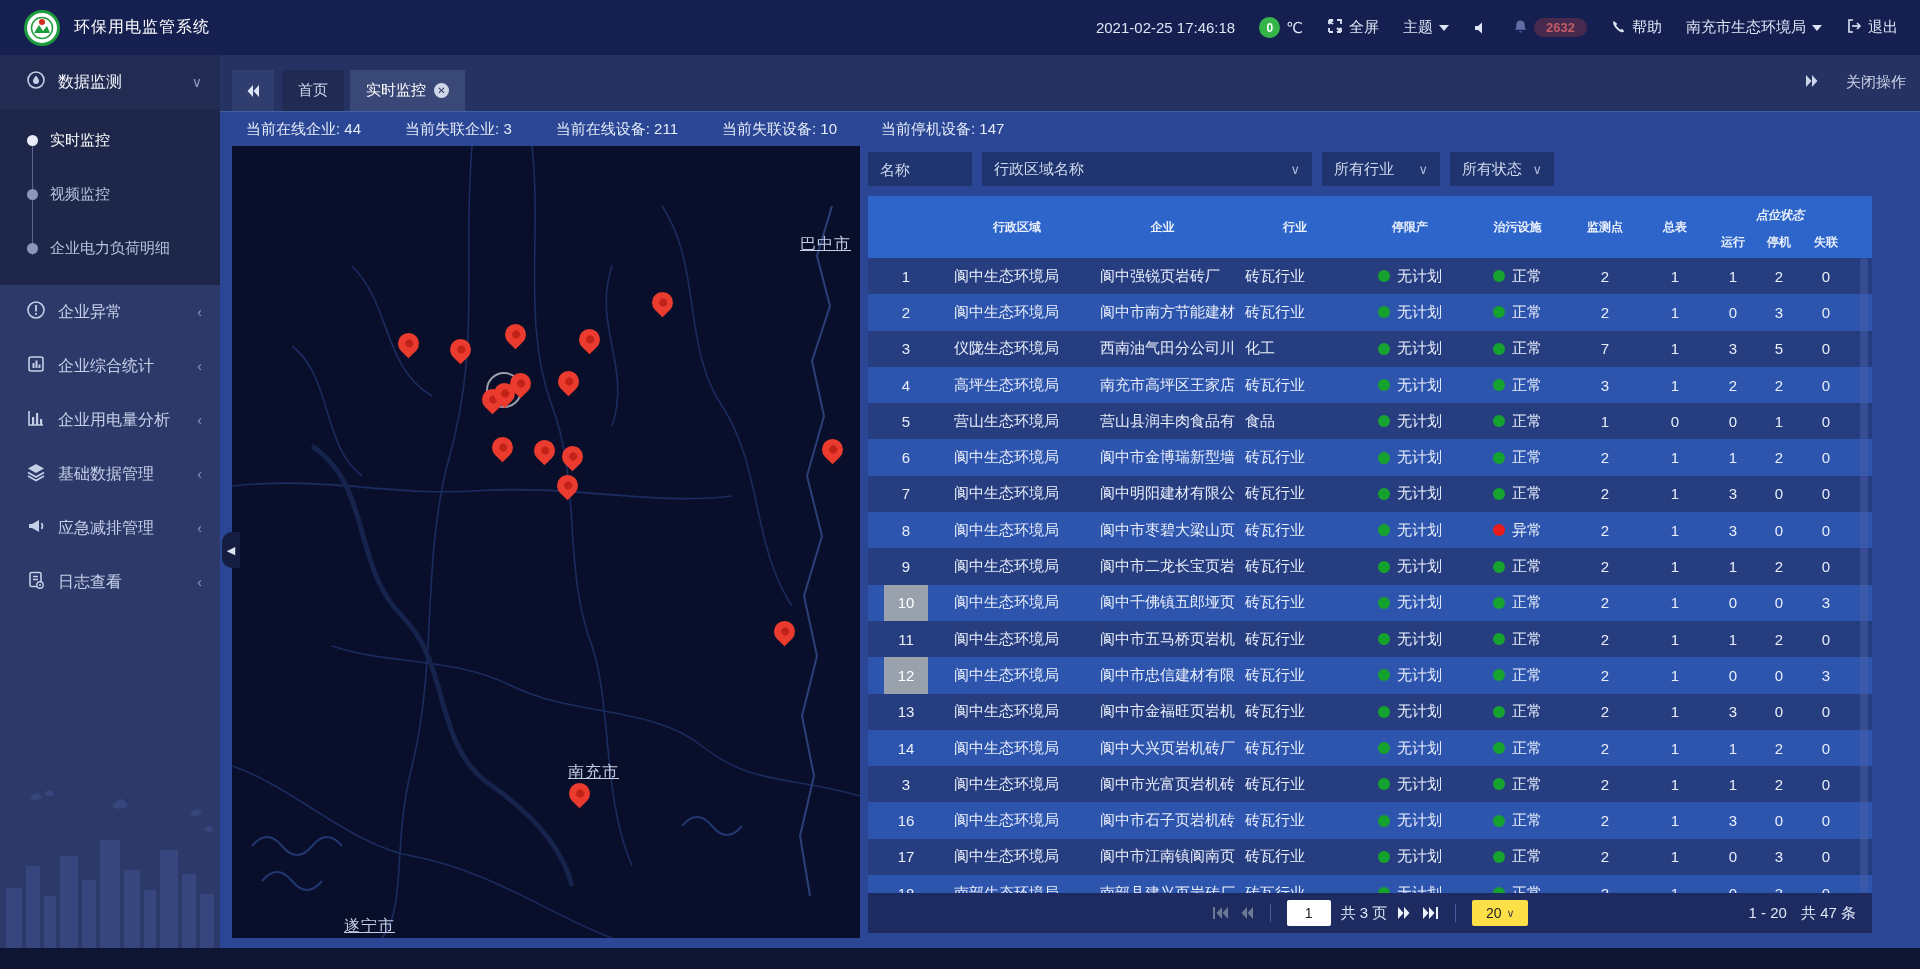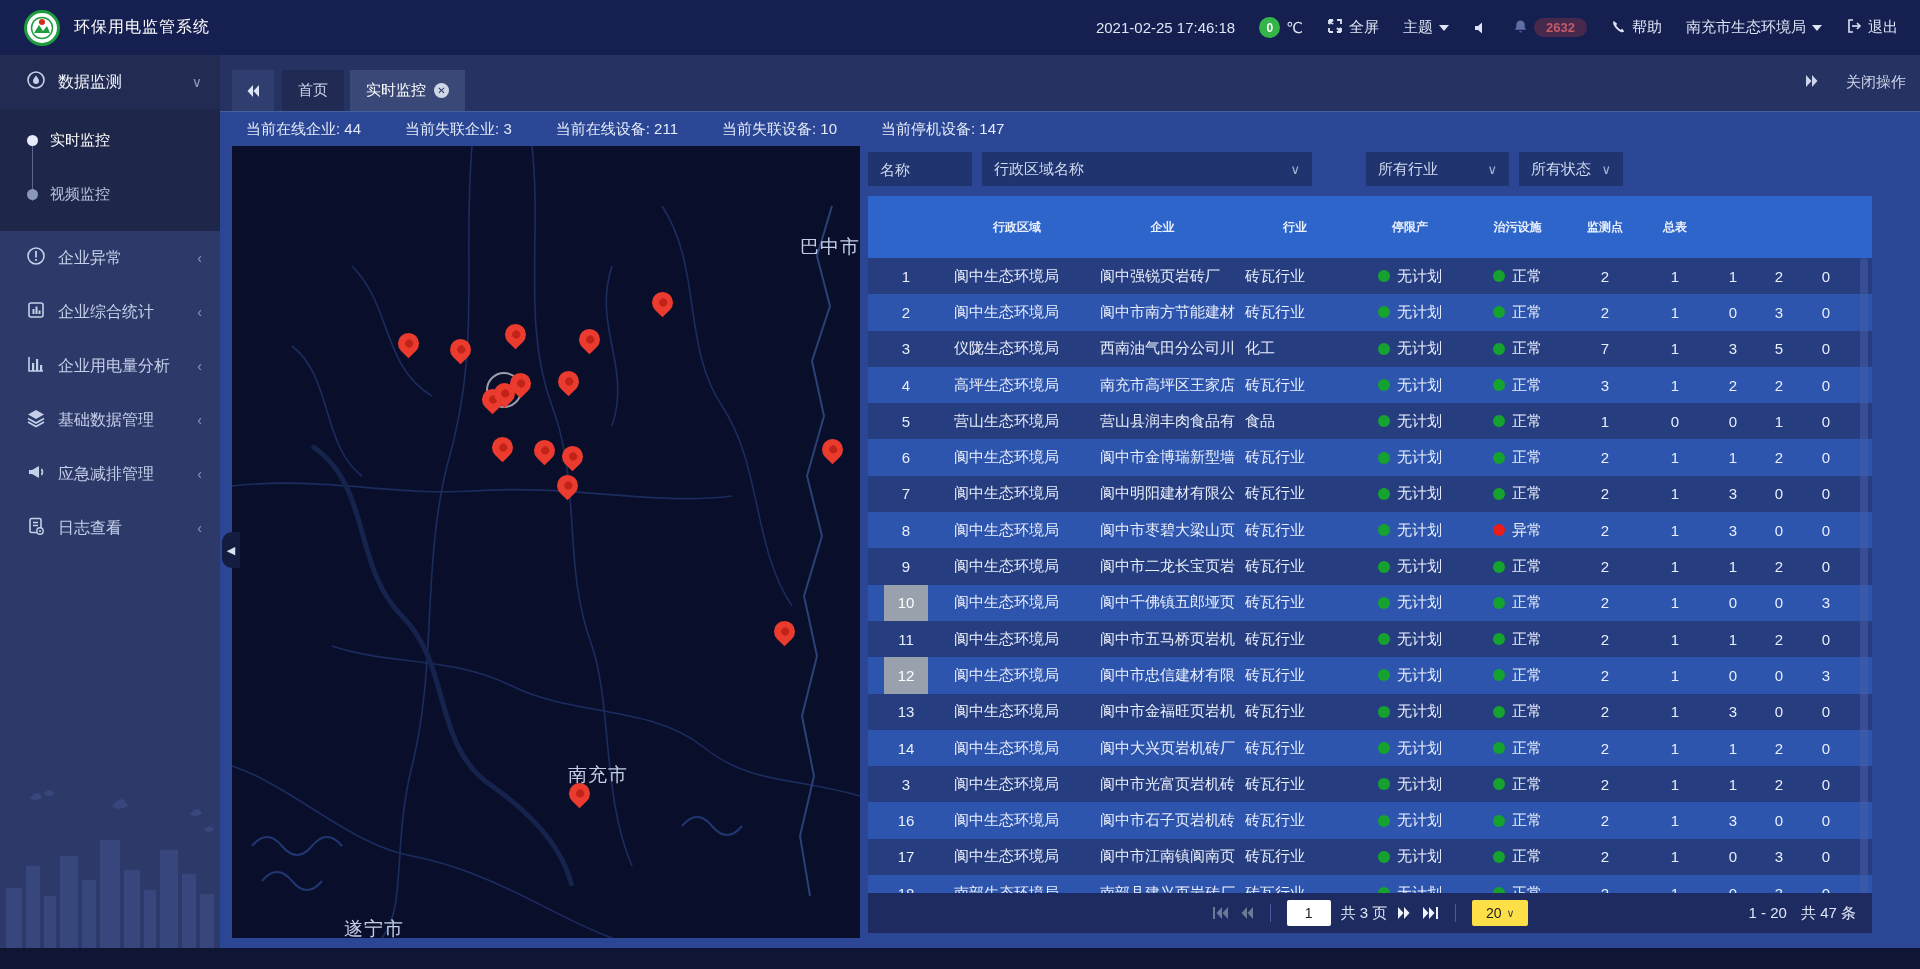--- a/index.html
+++ b/index.html
@@ -50,34 +50,34 @@
   
   .statsbar { position:absolute; left:0; top:57px; width:1700px; height:34px; display:flex; align-items:center; gap:44px; padding-left:26px; font-size:15px; color:#e4ebf9; background:#2a4694; }
   .stat-item { white-space:nowrap; }
 
   
   .body-area { position:absolute; left:0; top:91px; width:1700px; height:802px; }
 
   
   .map-panel { position:absolute; left:12px; top:0; width:628px; height:792px; background:#090f2b; overflow:hidden; }
   .map-roads { position:absolute; left:0; top:0; }
-  .map-label { position:absolute; font-size:19px; color:#c3cde4; letter-spacing:1px; }
+  .map-label { position:absolute; font-size:16px; color:#c3cde4; letter-spacing:1px;text-decoration:underline; }
   .pin { position:absolute; width:21px; height:21px; background:#ea3b2e; border-radius:50% 50% 50% 0; transform:rotate(-45deg); }
   .pin::after { content:''; position:absolute; left:6.5px; top:6.5px; width:8px; height:8px; border-radius:50%; background:#c22318; }
   .pin-ring { position:absolute; width:36px; height:36px; border-radius:50%; border:2px solid rgba(255,255,255,.6); }
   .collapse-btn { position:absolute; left:2px; top:386px; width:18px; height:36px; background:#141c3f; border-radius:10px 0 0 10px; display:flex; align-items:center; justify-content:center; color:#dbe2f2; font-size:11px; cursor:pointer; z-index:5; }
 
   
   .right-panel { position:absolute; left:648px; top:0; width:1004px; height:802px; }
   .filters { position:absolute; left:0; top:6px; display:flex; gap:10px; }
   .f-box { height:34px; background:#20356f; color:#cfd9ee; font-size:15px; display:flex; align-items:center; padding:0 12px; border:none; }
   .f-input { width:104px; }
   .f-input::placeholder { color:#cfd9ee; opacity:1; }
   .f-select { justify-content:space-between; cursor:pointer; }
-  .f-region { width:330px; } .f-industry { width:143px;margin-left:44px; } .f-status { width:104px; }
+  .f-region { width:330px; } .f-industry { width:118px; } .f-status { width:104px; }
   .sel-caret { color:#aab6d8; font-size:13px; margin-left:10px; }
 
   
   .table-wrap { position:absolute; left:0; top:50px; width:1004px; }
   .thead { display:flex; height:62px; background:#2d65cb; align-items:stretch; font-weight:bold; font-size:12px; color:#eaf0fc; }
   .hc { display:flex; align-items:center; justify-content:center; }
   .c-no{width:76px;} .c-region{width:146px;} .c-comp{width:145px;} .c-ind{width:120px;} .c-limit{width:110px;} .c-fac{width:105px;} .c-pts{width:70px;} .c-met{width:70px;} .c-run{width:46px;} .c-stop{width:46px;} .c-lost{width:48px;}
   .hgroup { width:140px; display:flex; flex-direction:column; }
   .hgroup-title { height:30px; display:flex; align-items:flex-end; justify-content:center; font-style:italic; padding-bottom:2px; }
   .hgroup-cols { flex:1; display:flex; }
@@ -190,20 +190,24 @@
   <div class="submenu">
             <div class="rail"></div>
             <div class="sub-item active">
     <span class="dot"></span>
     <span>实时监控</span>
   </div>
             <div class="sub-item">
     <span class="dot"></span>
     <span>视频监控</span>
   </div>
+            <div class="sub-item">
+    <span class="dot"></span>
+    <span>企业电力负荷明细</span>
+  </div>
           </div>
         </div>
         <div class="side-group">
     <div class="group-head">
       <span class="gicon"><svg width="20" height="20" viewBox="0 0 20 20">
                 <circle cx="10" cy="10" r="8" fill="none" stroke="#c6cfe8" stroke-width="1.6"></circle>
                 <rect x="9.1" y="5" width="1.8" height="6.5" fill="#c6cfe8"></rect>
                 <rect x="9.1" y="13" width="1.8" height="1.8" fill="#c6cfe8"></rect>
               </svg></span>
       <span class="glabel">企业异常</span>
@@ -395,20 +399,28 @@
         <div class="table-wrap">
           <div class="thead">
             <div class="hc c-no"></div>
             <div class="hc c-region">行政区域</div>
             <div class="hc c-comp">企业</div>
             <div class="hc c-ind">行业</div>
             <div class="hc c-limit">停限产</div>
             <div class="hc c-fac">治污设施</div>
             <div class="hc c-pts">监测点</div>
             <div class="hc c-met">总表</div>
+            <div class="hgroup">
+              <div class="hgroup-title">点位状态</div>
+              <div class="hgroup-cols">
+                <div class="hc c-run">运行</div>
+                <div class="hc c-stop">停机</div>
+                <div class="hc c-lost">失联</div>
+              </div>
+            </div>
           </div>
           <div class="rows-area">
             <div id="rows-holder">
                 <div class="trow odd">
     <div class="cell c-no">
                     <span class="no-inner">1</span>
                   </div>
     <div class="cell c-region left">阆中生态环境局</div>
     <div class="cell c-comp left">阆中强锐页岩砖厂</div>
     <div class="cell c-ind left">砖瓦行业</div>

